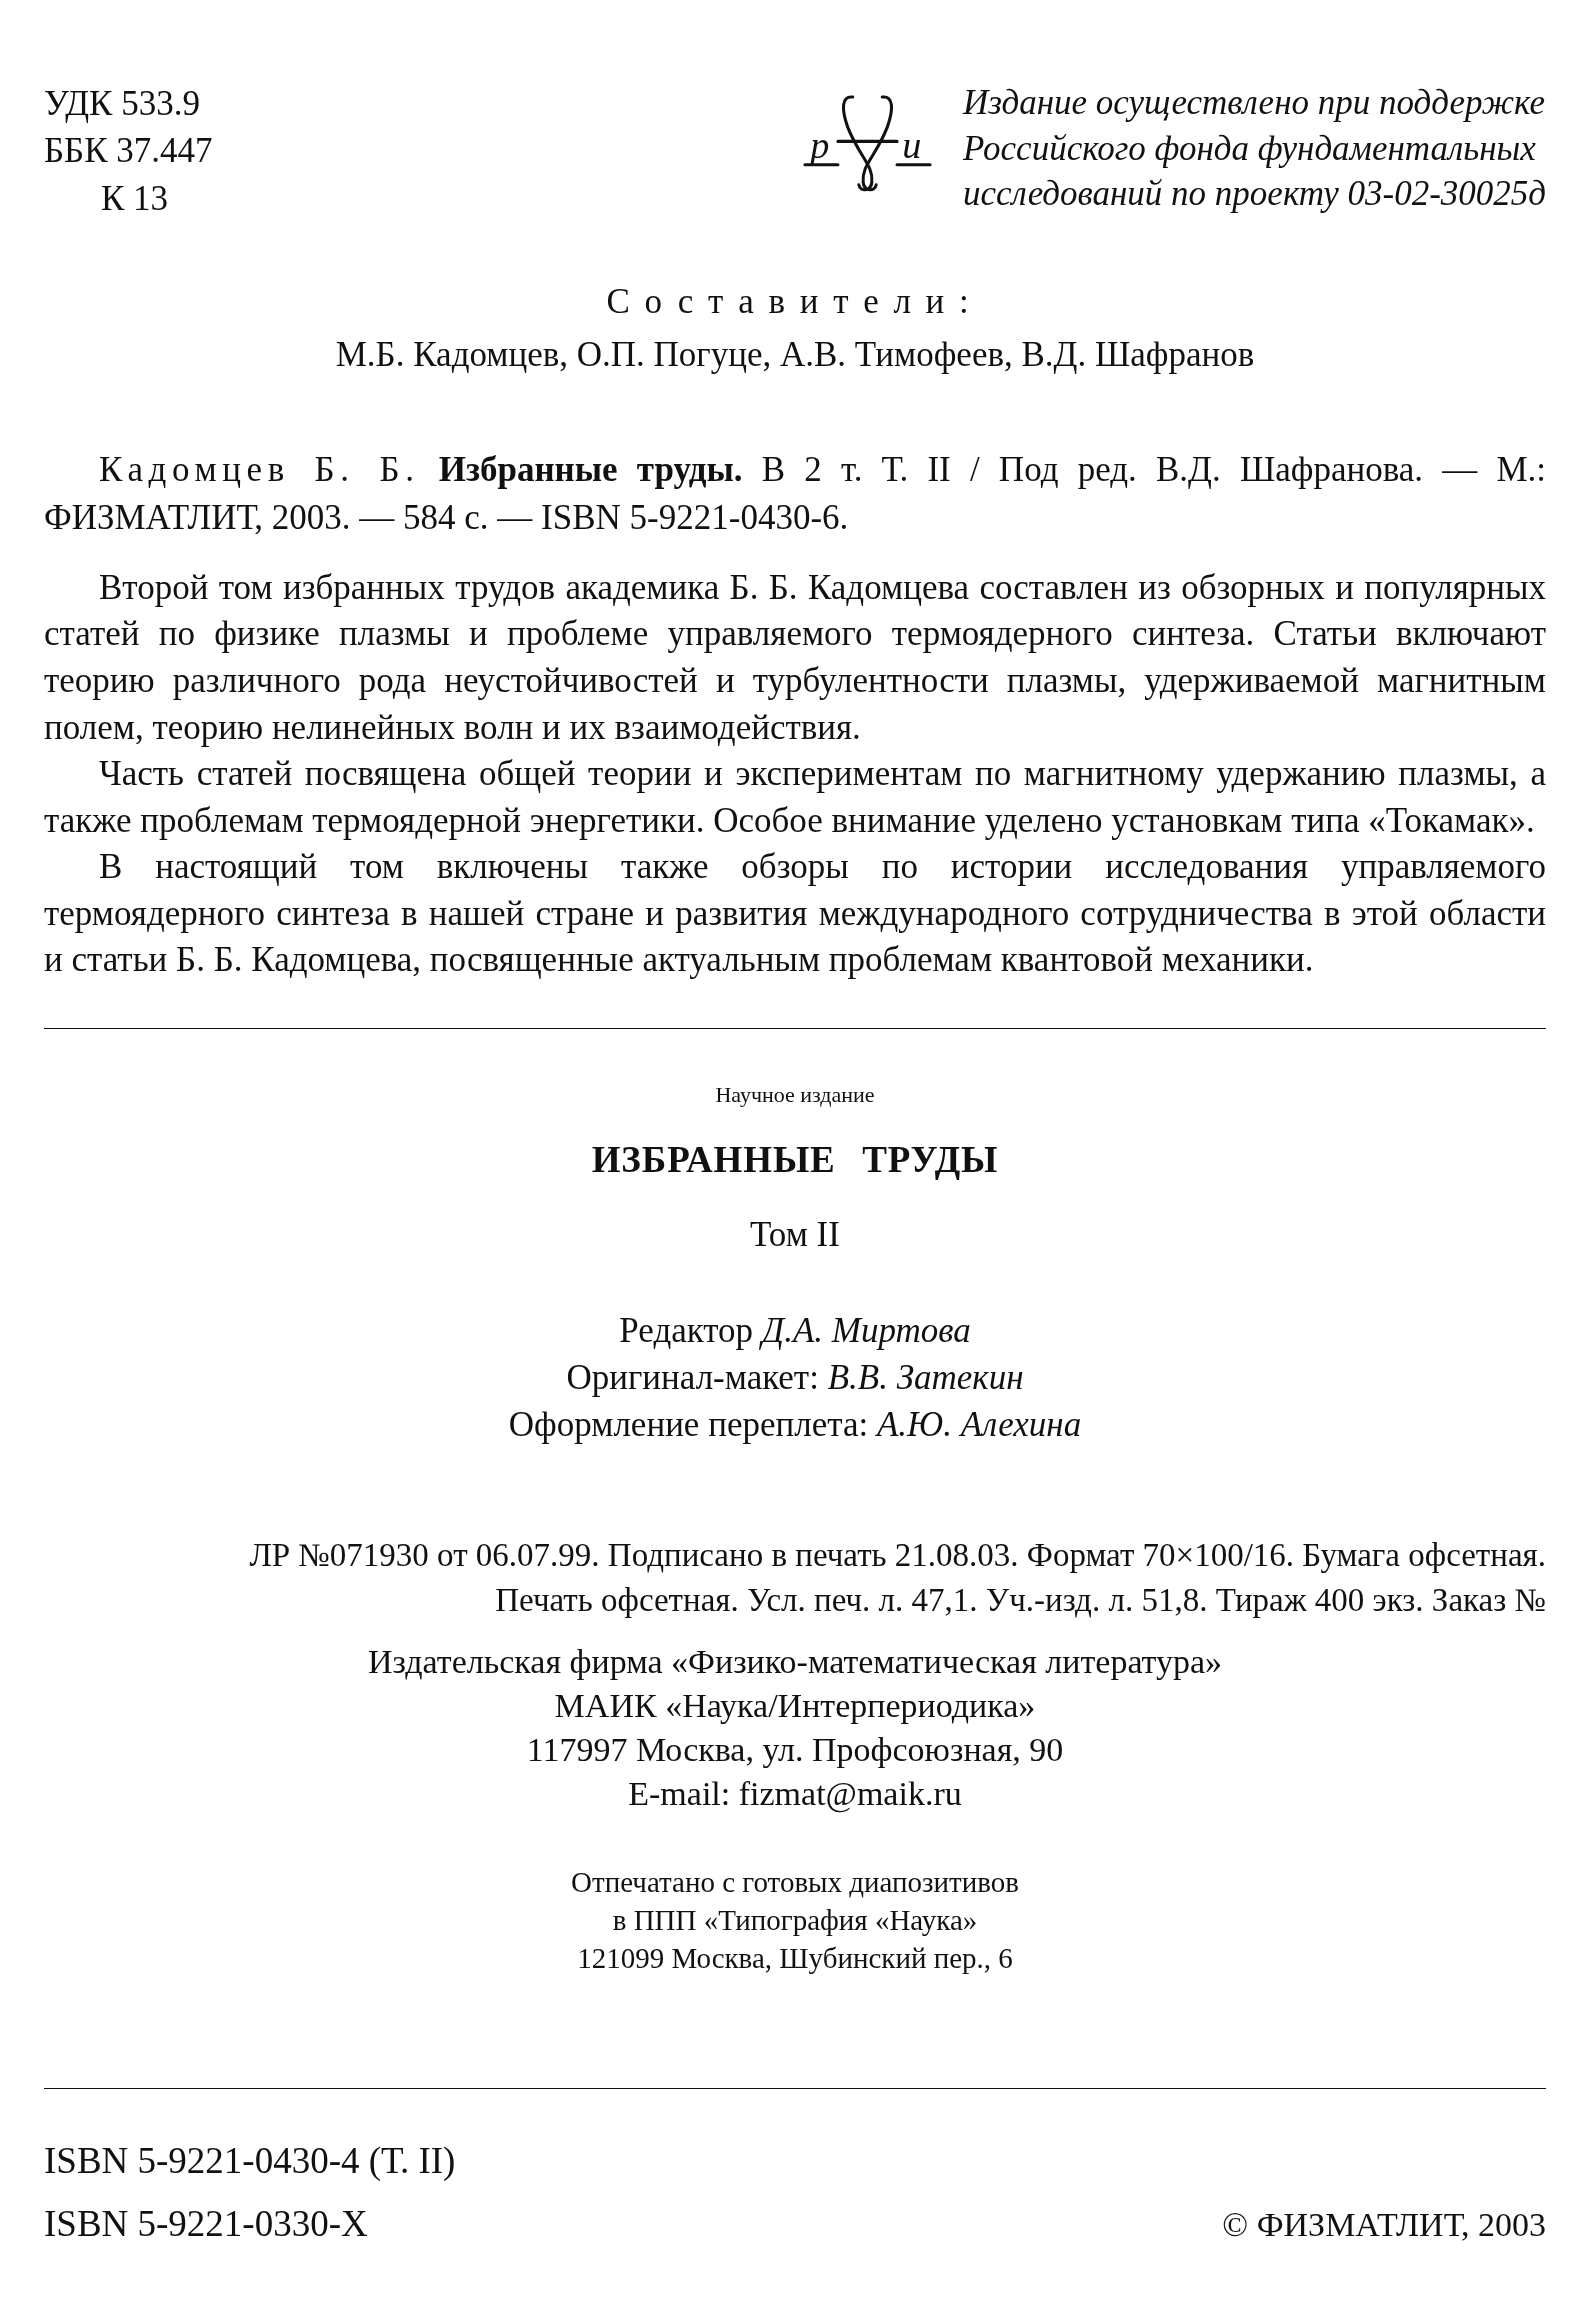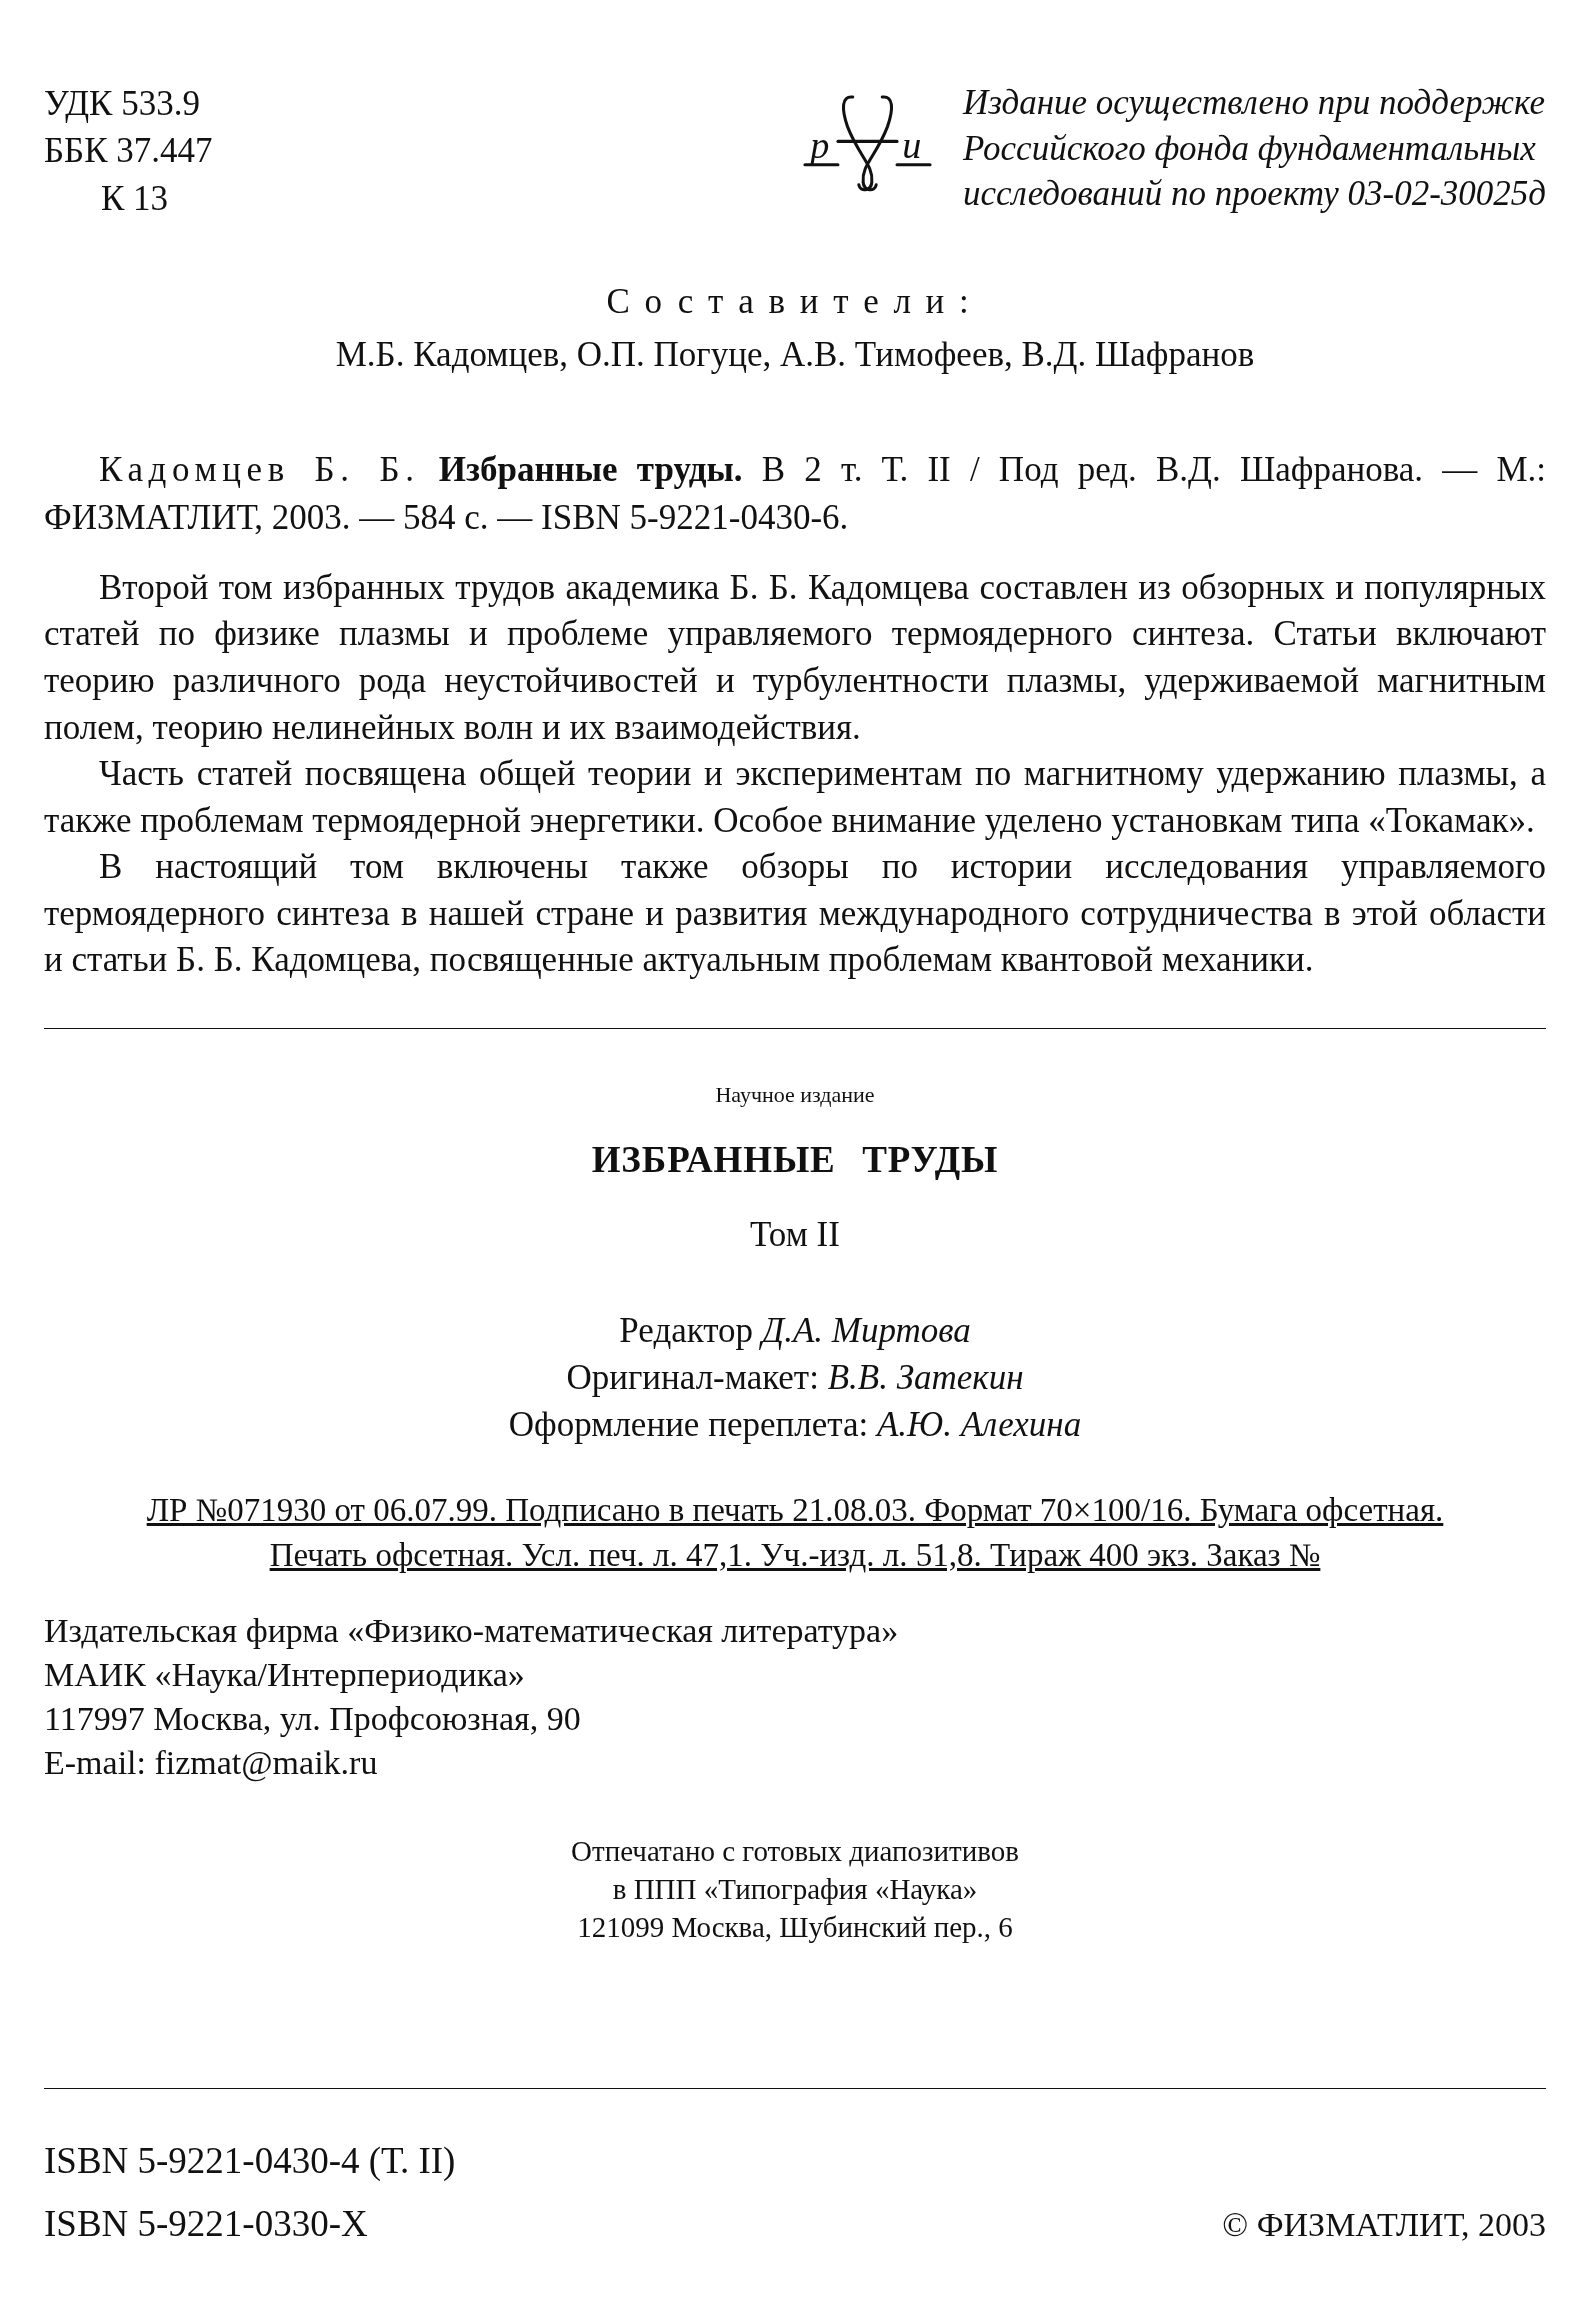--- a/index.html
+++ b/index.html
@@ -79,22 +79,22 @@
     font-weight: bold;
     font-size: 37px;
     letter-spacing: 0.9px;
     word-spacing: 16.4px;
   }
   .edition-volume { margin-top: 27.4px; }
   .credits { margin-top: 48px; line-height: 1.35; }
   .credits .credit-name { font-style: italic; text-align: center; }
 
   
-  .license { margin-top: 40px; text-align: center; font-size: 33px; line-height: 1.35; text-decoration: underline; }
-  .publisher { margin-top: 31px; font-size: 34px; line-height: 1.3; }
+  .license { margin-top: 85px; text-align: right; font-size: 33px; line-height: 1.35; }
+  .publisher { margin-top: 17px; text-align: center; font-size: 34px; line-height: 1.3; }
   .printer { margin-top: 48px; text-align: center; font-size: 29px; line-height: 1.3; }
 
   
   .footer { margin-top: auto; }
   .footer-rule-space { height: 46px; }
   .isbn-line-1 { margin-top: 48px; font-size: 37px; }
   .isbn-line-2 {
     margin-top: 14.6px;
     font-size: 37px;
     display: flex;

